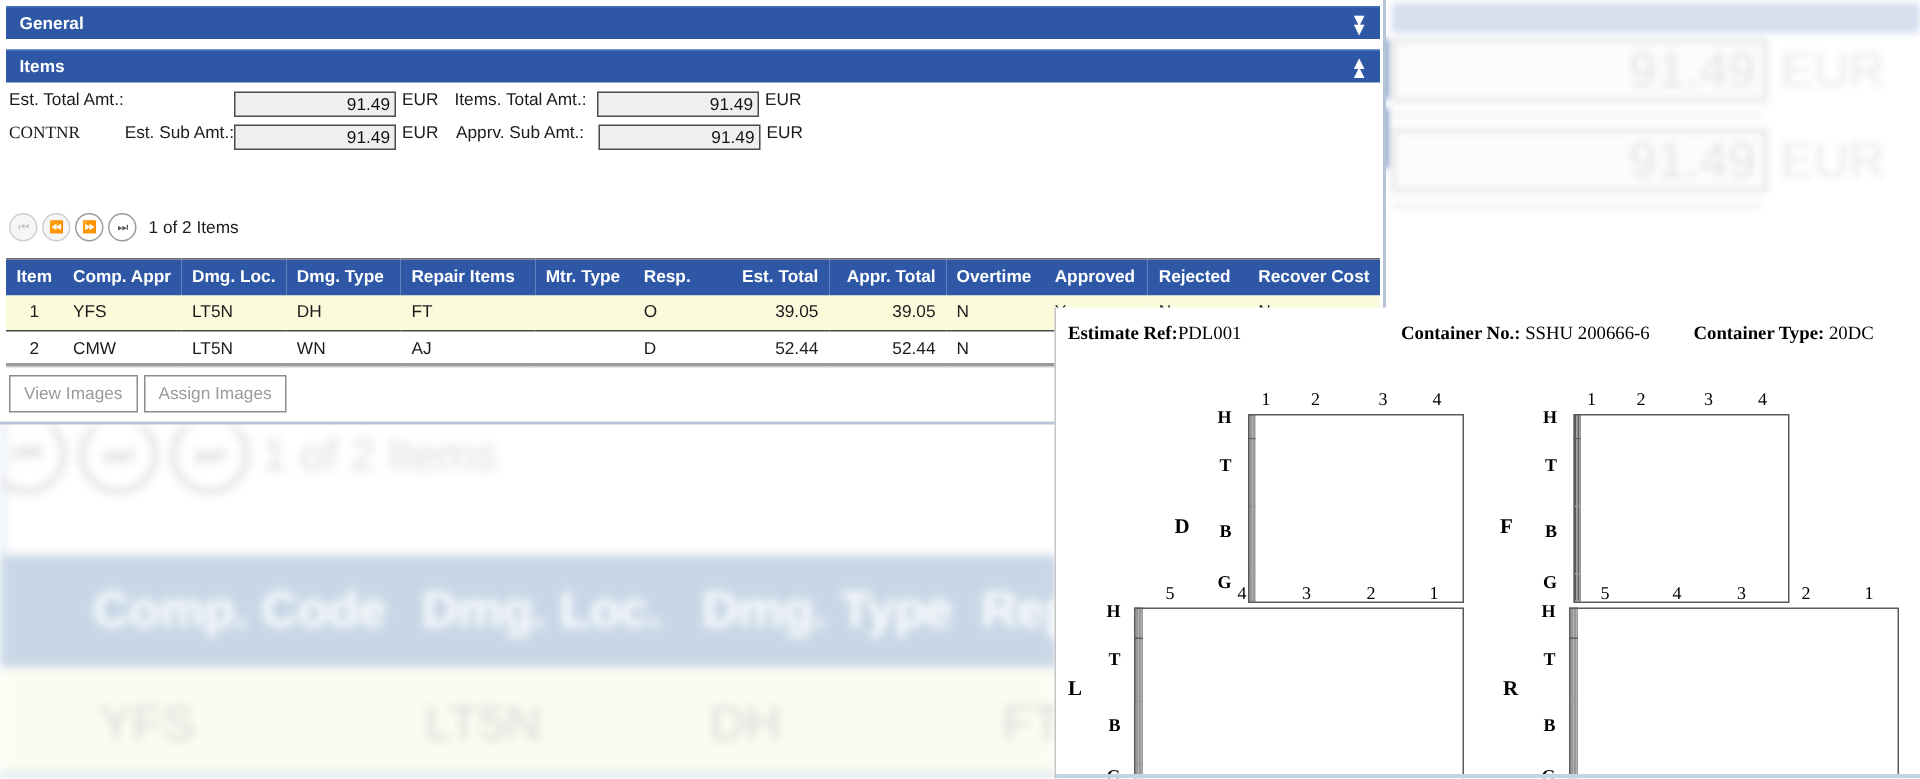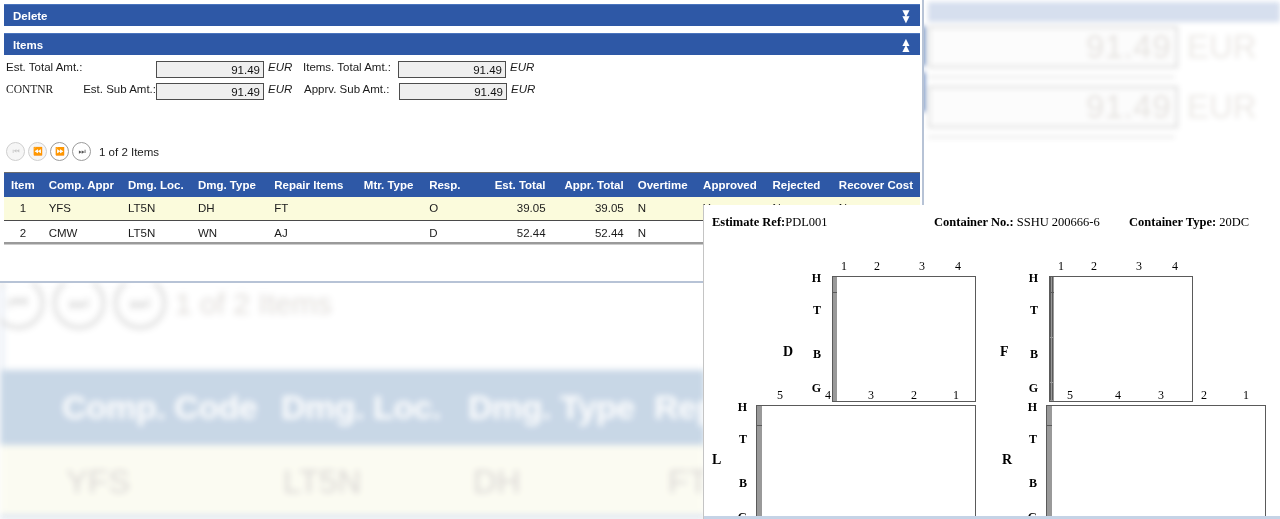--- a/index.html
+++ b/index.html
@@ -107,21 +107,21 @@
   .frow { position:absolute; height:19px; display:flex; align-items:flex-start; }
   .frow.row1 { top:2px; }
   .frow.row2 { top:24px; }
   .flabel { white-space:nowrap; }
   .fbox {
     width:108px; height:17px; border:1.5px solid #4d4d4d;
     background:#efefef; font-size:11.5px; color:#111;
     display:flex; align-items:center; justify-content:flex-end;
     padding-right:3px;
   }
-  .funit { margin-left:4px; font-size:11.5px; color:#1b1b1b;font-style:italic; }
+  .funit { margin-left:4px; font-size:11.5px; color:#1b1b1b; }
 
   
   .btn-row { position:absolute; left:6px; top:108px; display:flex; gap:4px; }
   .btn {
     height:25px; padding:0 9px;
     border:1px solid #8c8c8c; background:#ffffff;
     font-size:11.5px; color:#9a9a9a;
     display:flex; align-items:center; justify-content:center;
     font-family:"Liberation Sans", sans-serif;
   }
@@ -244,21 +244,21 @@
     <span class="bb-cell" style="left:473px;">DH</span>
     <span class="bb-cell" style="left:668px;">FT</span>
   </div>
 
   <div class="bb-botedge"></div>
 </div>
 
 <div id="form-panel">
 
   <div class="section-bar" id="bar-general">
-    <span>Delete</span>
+    <span>General</span>
     <span class="chev">
       <span class="chev-stack">
           <i>▼</i>
           <i>▼</i>
         </span>
     </span>
   </div>
 
   <div class="section-bar" id="bar-items">
     <span>Items</span>
@@ -352,20 +352,24 @@
         <td>N</td>
         <td></td>
         <td></td>
         <td></td>
       </tr>
     </tbody>
   </table>
 
   <div class="tbl-underline"></div>
 
+  <div class="img-btns">
+    <div class="btn">View Images</div>
+    <div class="btn">Assign Images</div>
+  </div>
 </div>
 
 <div id="diagram-panel">
 
   <div class="diag-head" id="dh-est">
     <b>Estimate Ref:</b><span>PDL001</span>
   </div>
   <div class="diag-head" id="dh-no">
     <b>Container No.:</b> <span>SSHU 200666-6</span>
   </div>

